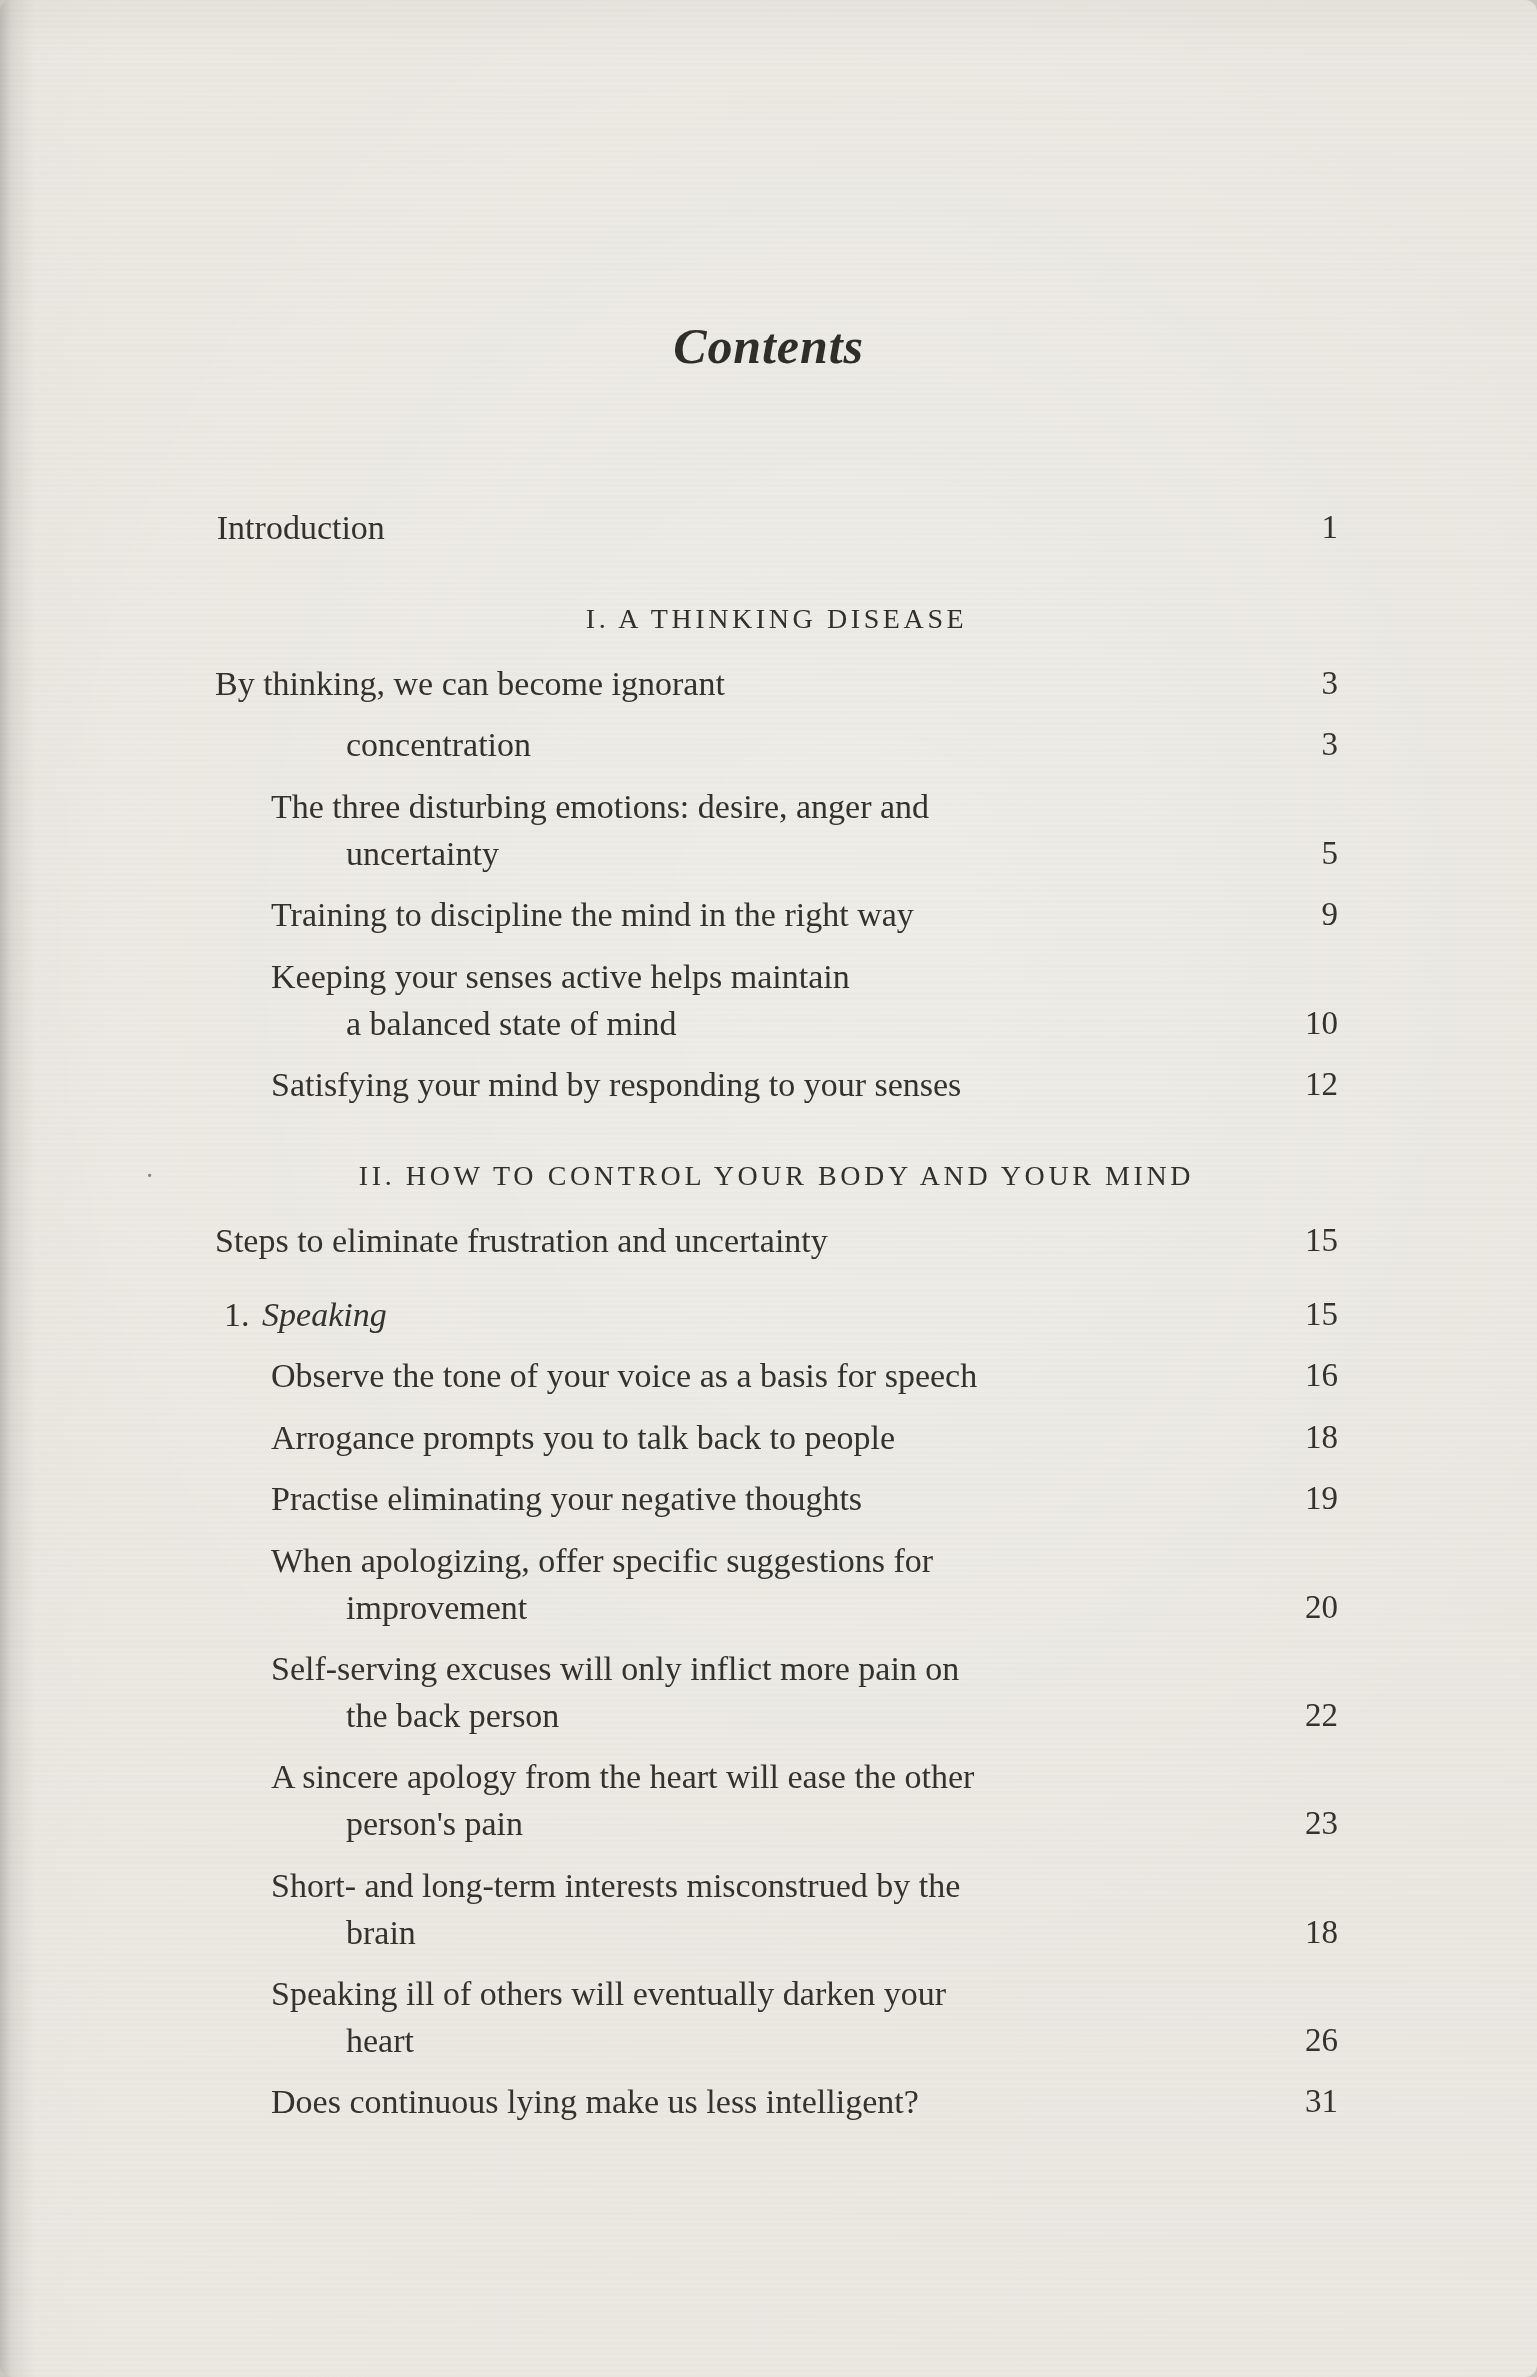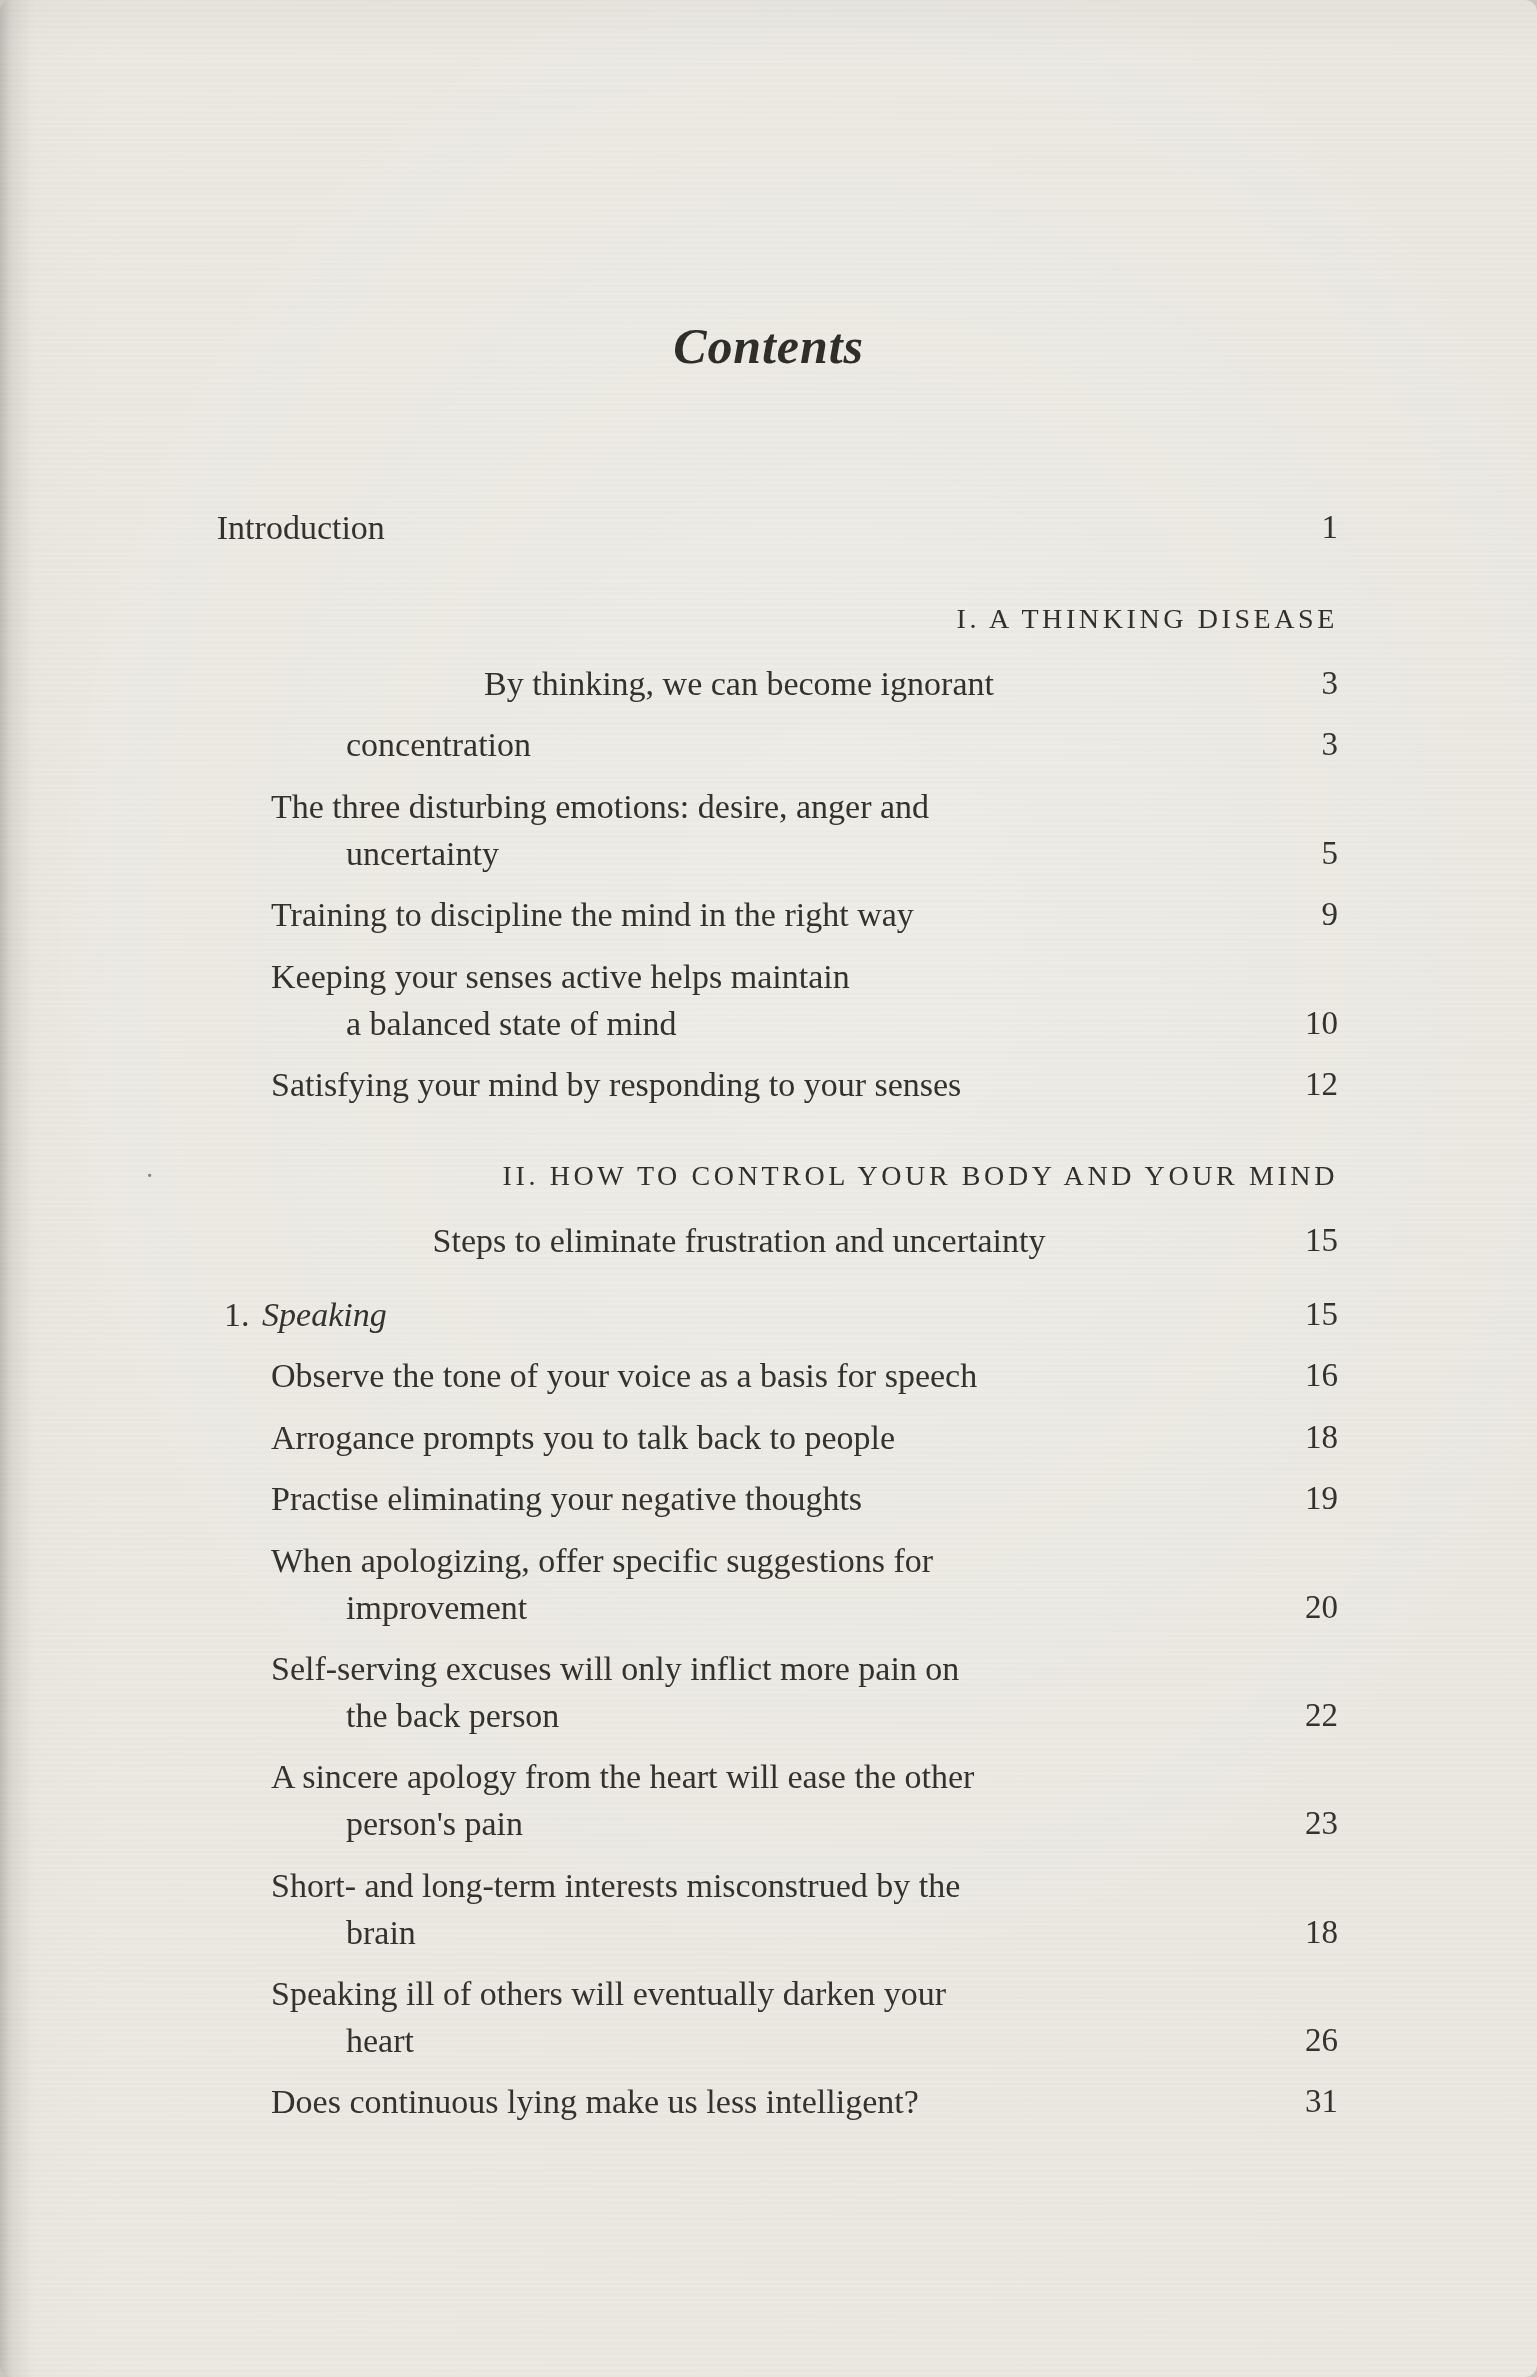--- a/index.html
+++ b/index.html
@@ -44,29 +44,29 @@
     line-height: 47px;
   }
   .row {
     position: relative;
     display: flex;
     margin-top: 14.4px;
   }
   .row.chapter { margin-top: 0; }
   .row.heading {
     display: block;
-    text-align: right;
+    text-align: center;
     margin-top: 50px;
     font-size: 28px;
     line-height: 36px;
     letter-spacing: 3.6px;
     color: #31302b;
   }
   .row.centered { margin-top: 23px; }
-  .row.centered .left { text-align: center; }
+  .row.centered .left { }
   .row.numbered { margin-top: 27px; }
   .row.numbered .left { padding-left: 9px; }
   .row.numbered .entry-title { font-style: italic; }
   .row.numbered .num { font-style: normal; padding-right: 12.6px; }
   .left { flex: 1 1 auto; min-width: 0; }
   .chapter .left { padding-left: 1.8px; }
   .entry .left .l1 { padding-left: 56px; white-space: nowrap; }
   .entry .left .l2 { padding-left: 131px; white-space: nowrap; }
   .pg {
     flex: 0 0 75px;

